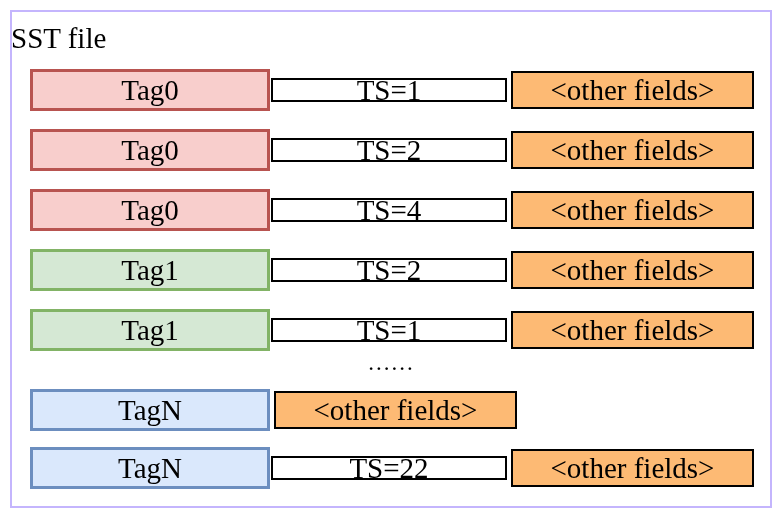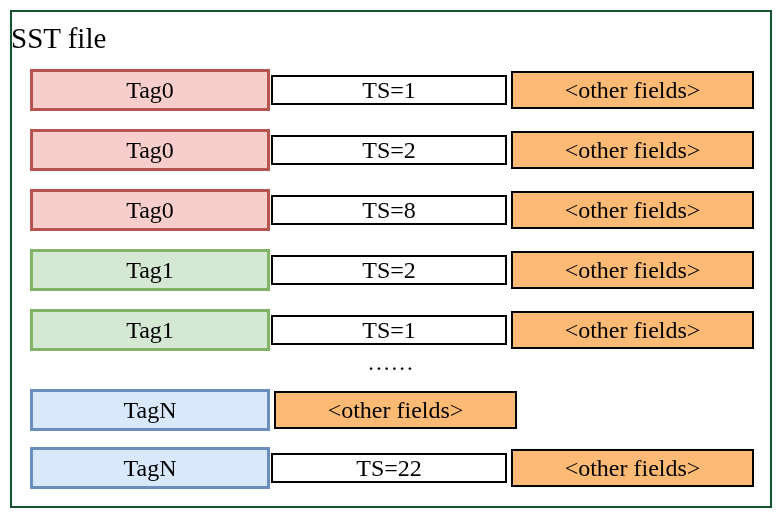--- a/index.html
+++ b/index.html
@@ -15,21 +15,21 @@
     font-family: "Liberation Serif", serif;
     color: #000000;
     overflow: hidden;
   }
   .sst-box {
     position: absolute;
     left: 10px;
     top: 10px;
     width: 762px;
     height: 498px;
-    border: 2px solid #14532d;
+    border: 2px solid #c4b5fd;
     box-sizing: border-box;
     background: #ffffff;
   }
   .sst-title {
     position: absolute;
     left: -1px;
     top: 12px;
     font-size: 29px;
     line-height: 1;
     white-space: pre;
@@ -46,33 +46,33 @@
     left: 0;
     height: 42px;
     display: flex;
     align-items: center;
   }
   .cell {
     box-sizing: border-box;
     display: flex;
     align-items: center;
     justify-content: center;
-    font-size: 24px;
+    font-size: 29px;
     line-height: 1;
     white-space: pre;
   }
   .cell.tag {
     width: 240px;
     height: 42px;
     border-width: 3px;
     border-style: solid;
   }
   .cell.ts {
     width: 236px;
-    height: 30px;
+    height: 24px;
     border: 2px solid #000000;
     background: #ffffff;
     margin-left: 1px;
     text-align: right;
   }
   .cell.other {
     width: 243px;
     height: 38px;
     border: 2px solid #000000;
     background: #fdba74;
@@ -102,21 +102,21 @@
           <div class="cell ts">TS=1</div>
           <div class="cell other">&lt;other fields&gt;</div>
         </div>
         <div class="row" style="top: 117px;">
           <div class="cell tag" style="background: rgb(248, 206, 204); border-color: rgb(184, 84, 80);">Tag0</div>
           <div class="cell ts">TS=2</div>
           <div class="cell other">&lt;other fields&gt;</div>
         </div>
         <div class="row" style="top: 177px;">
           <div class="cell tag" style="background: rgb(248, 206, 204); border-color: rgb(184, 84, 80);">Tag0</div>
-          <div class="cell ts">TS=8</div>
+          <div class="cell ts">TS=4</div>
           <div class="cell other">&lt;other fields&gt;</div>
         </div>
         <div class="row" style="top: 237px;">
           <div class="cell tag" style="background: rgb(213, 232, 212); border-color: rgb(130, 179, 102);">Tag1</div>
           <div class="cell ts">TS=2</div>
           <div class="cell other">&lt;other fields&gt;</div>
         </div>
         <div class="row" style="top: 297px;">
           <div class="cell tag" style="background: rgb(213, 232, 212); border-color: rgb(130, 179, 102);">Tag1</div>
           <div class="cell ts">TS=1</div>

